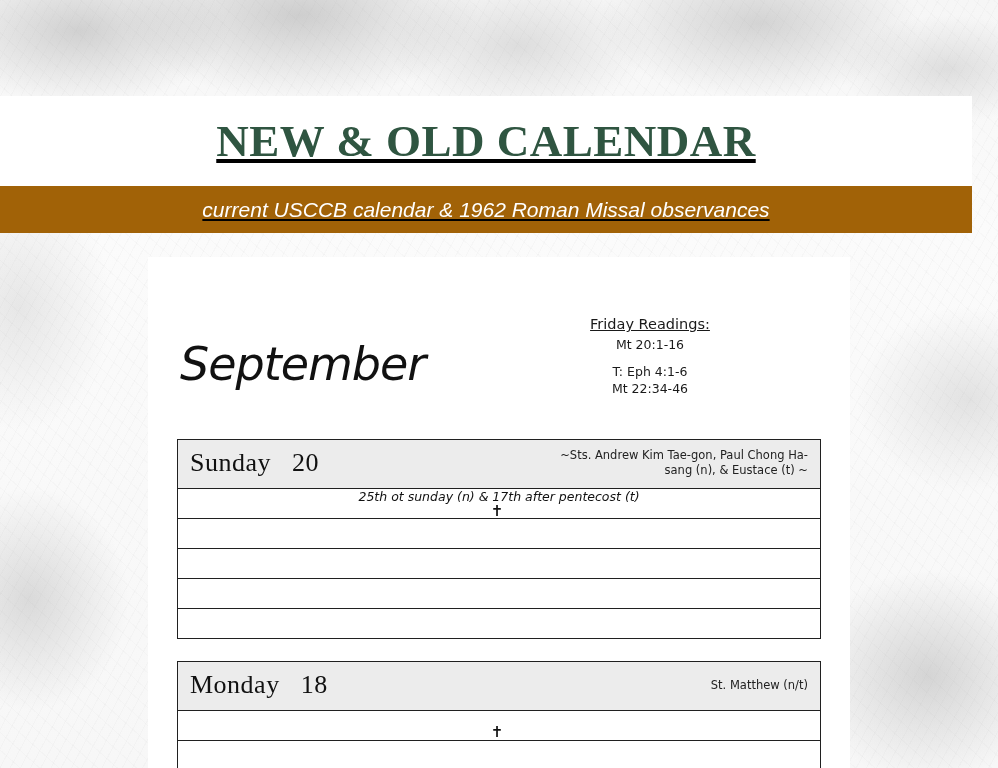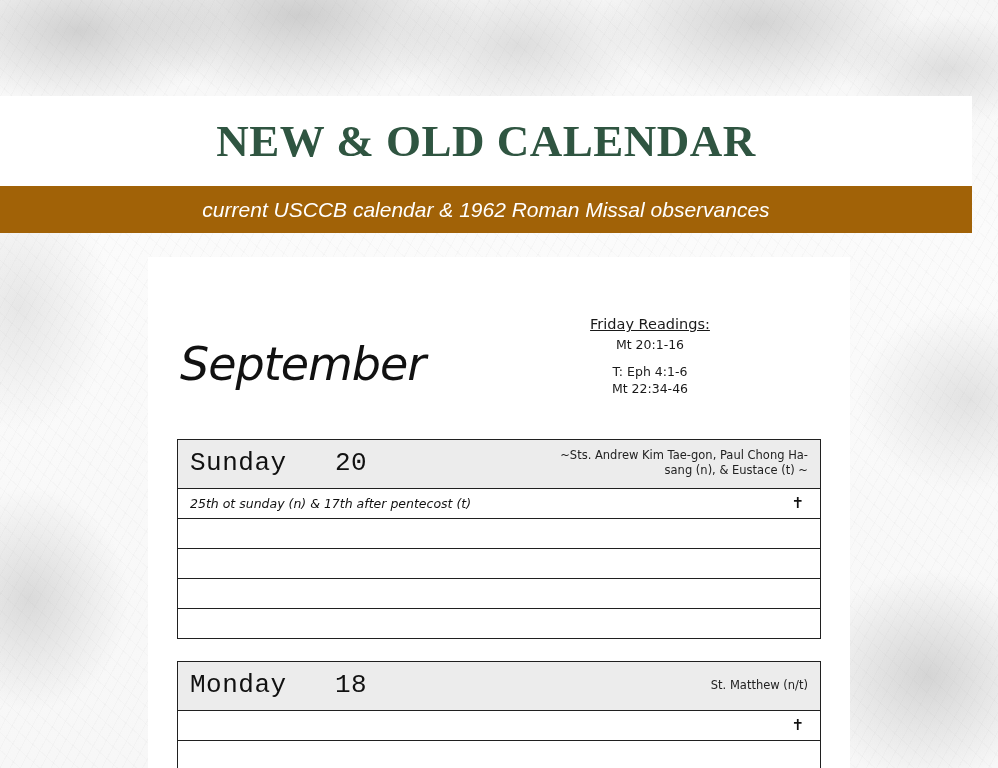--- a/index.html
+++ b/index.html
@@ -41,20 +41,21 @@
       repeating-linear-gradient(42deg, rgba(150,150,150,0.04) 0px, rgba(150,150,150,0.04) 1px, rgba(255,255,255,0) 1px, rgba(255,255,255,0) 13px);
   }
 
   
   .banner-wrap {
     position: absolute;
     top: 96px;
     left: 0;
     width: 972px;
     z-index: 5;
+    text-decoration: underline;
   }
   .banner-title-band {
     background: #ffffff;
     height: 90px;
     display: flex;
     align-items: center;
     justify-content: center;
   }
   .banner-title {
     font-family: "Liberation Serif", serif;
@@ -135,41 +136,42 @@
   .day-header {
     display: flex;
     align-items: center;
     justify-content: space-between;
     background: #ececec;
     border-bottom: 1px solid #202020;
     padding: 4px 12px 6px 12px;
     min-height: 38px;
   }
   .day-title {
-    font-family: Liberation Mono, monospace;
+    font-family: Liberation Serif, serif;
     font-size: 26px;
     color: #111111;
     letter-spacing: 0.5px;
     white-space: nowrap;
   }
   .day-saints {
     font-family: "DejaVu Sans", sans-serif;
     font-size: 11.5px;
     color: #222222;
     text-align: right;
     line-height: 1.3;
     max-width: 270px;
   }
   .obs-row {
     display: flex;
     align-items: center;
     justify-content: space-between;
     border-bottom: 1px solid #202020;
     height: 29px;
     padding: 0 12px;
+    flex-direction: column;
   }
   .obs-text {
     font-family: "DejaVu Sans", sans-serif;
     font-style: italic;
     font-size: 12.5px;
     color: #111111;
   }
   .cross-icon {
     font-family: "DejaVu Sans", sans-serif;
     font-size: 15px;

